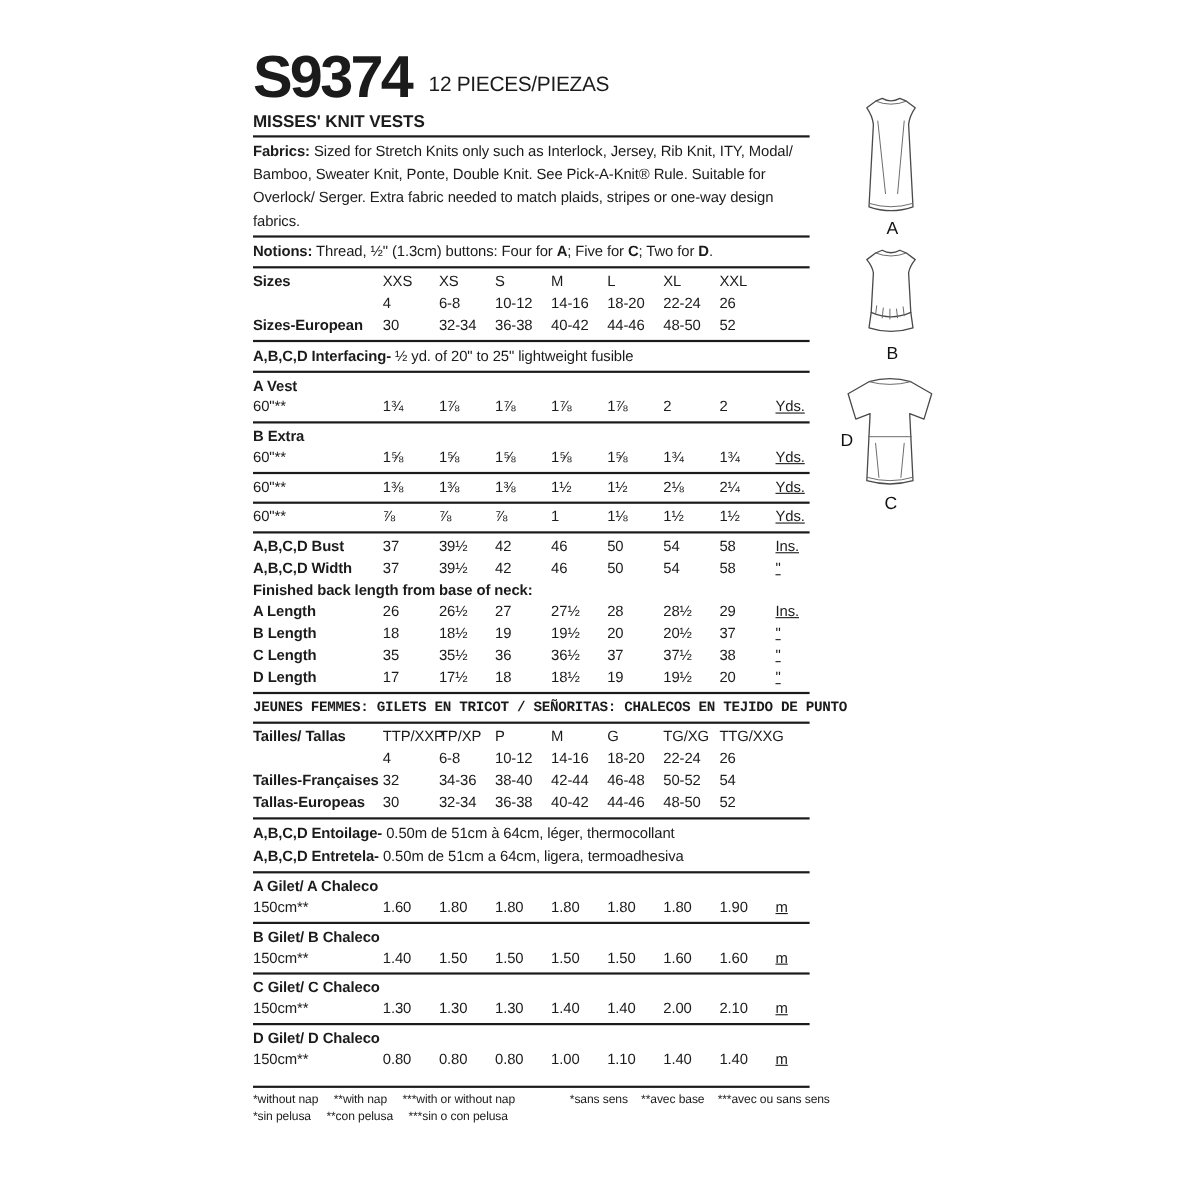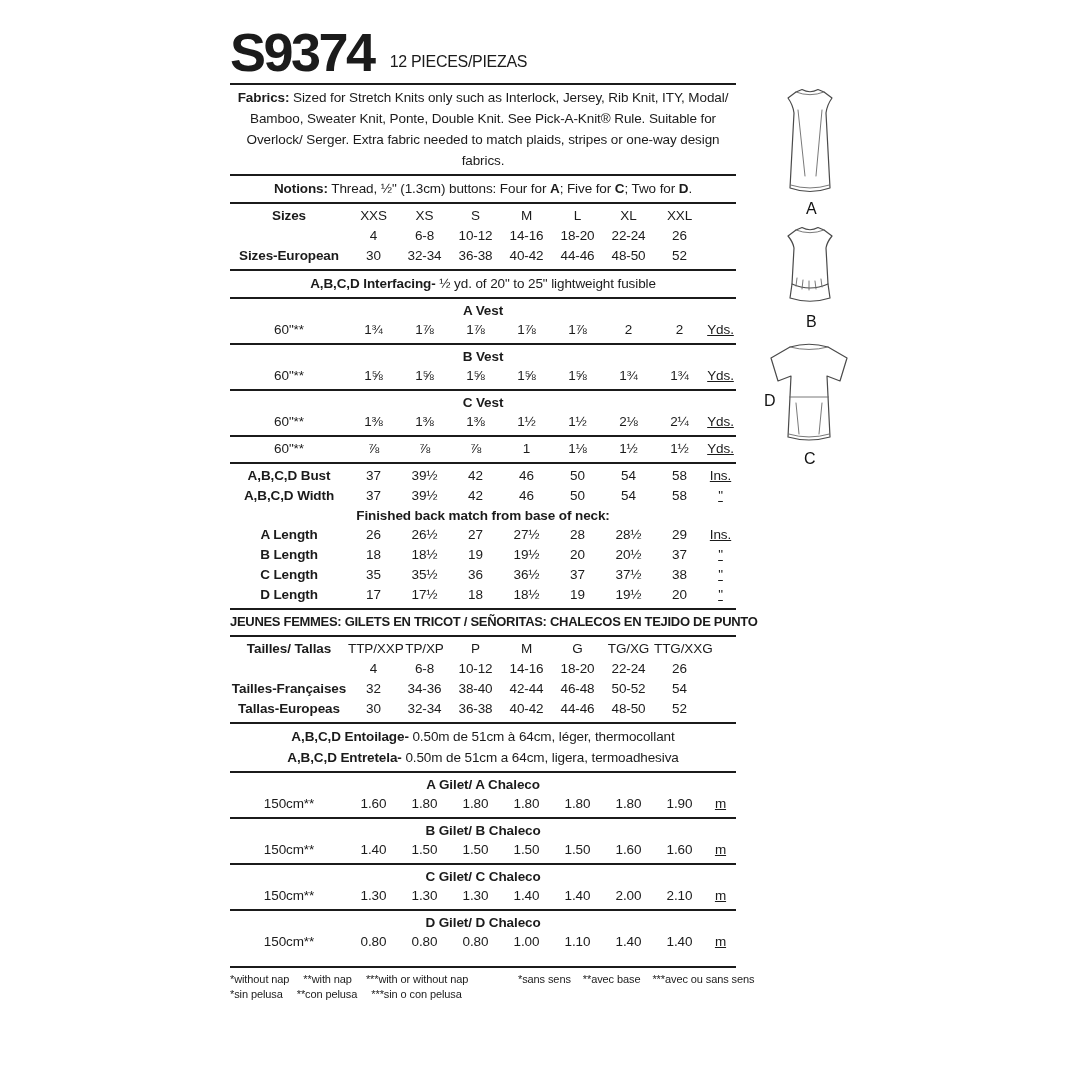--- a/index.html
+++ b/index.html
@@ -1,54 +1,55 @@
 <!DOCTYPE html>
 <html><head>
 <meta charset="utf-8">
 <style>
   html,body{margin:0;padding:0;background:#ffffff;}
   .page{position:relative;width:1080px;height:1080px;background:#fff;
         font-family:"Liberation Sans",sans-serif;color:#1b1b1b;overflow:hidden;
         letter-spacing:-0.1px;}
-  .main{position:absolute;left:230px;top:24px;width:506px;text-align:center;}
+  .main{position:absolute;left:230px;top:42px;width:506px;}
   .hdr-row{display:flex;align-items:flex-end;gap:16px;}
   .sku{font-size:54px;font-weight:bold;letter-spacing:-2.5px;line-height:56px;}
-  .pieces{font-size:16px;padding-bottom:9px;letter-spacing:-0.3px;}
+  .pieces{font-size:19px;padding-bottom:9px;letter-spacing:-0.3px;}
   .title{font-size:15.5px;font-weight:bold;margin-top:3px;line-height:19px;}
   .rule{border:none;border-top:2px solid #1b1b1b;margin:3px 0 2px 0;}
   .para{font-size:13.5px;line-height:21px;margin:0;}
   .b{font-weight:bold;}
   .trow{display:grid;grid-template-columns:118px repeat(7,51px) 1fr;line-height:20px;font-size:13.5px;}
   .tlabel{grid-column:1;grid-row:1;font-weight:bold;white-space:nowrap;}
   .tlabel.plain{font-weight:normal;}
   .tunit{grid-column:9;grid-row:1;text-decoration:underline;}
   .cell{white-space:nowrap;}
   .secname{font-weight:bold;font-size:13.5px;line-height:19px;}
   .sechead{font-weight:bold;font-size:14px;line-height:20px;letter-spacing:-0.2px;}
-  .frhead{font-weight:bold;font-size:13px;line-height:20px;letter-spacing:-0.3px;white-space:nowrap;}
+  .frhead{font-weight:bold;font-size:13px;line-height:20px;letter-spacing:-0.3px;white-space:nowrap;font-family:Liberation Mono, monospace;}
   .footnotes{position:relative;font-size:11px;line-height:15px;margin-top:4px;}
   .fn-line{display:flex;gap:14px;}
   .fn-fr{position:absolute;left:288px;top:0;display:flex;gap:12px;}
   .fig{position:absolute;}
   .fig svg{display:block;}
   .fig-label{position:absolute;font-size:16px;color:#111;}
   .sk{fill:none;stroke:#4a4a4a;stroke-width:1.2;stroke-linejoin:round;stroke-linecap:round;}
   .sk-thin{fill:none;stroke:#6a6a6a;stroke-width:0.9;stroke-linecap:round;}
 </style>
 </head>
 <body>
 
 <div class="page">
 
   <div class="main">
 
     <div class="hdr-row">
       <div class="sku">S9374</div>
       <div class="pieces">12 PIECES/PIEZAS</div>
     </div>
+    <div class="title">MISSES' KNIT VESTS</div>
 
     <hr class="rule">
 
     <p class="para"><span class="b">Fabrics:</span><span> Sized for Stretch Knits only such as Interlock, Jersey, Rib Knit, ITY, Modal/ Bamboo, Sweater Knit, Ponte, Double Knit. See Pick-A-Knit® Rule. Suitable for Overlock/ Serger. Extra fabric needed to match plaids, stripes or one-way design fabrics.</span></p>
 
     <hr class="rule">
 
     <p class="para"><span class="b">Notions:</span><span> Thread, ½" (1.3cm) buttons: Four for </span><span class="b">A</span><span>; Five for </span><span class="b">C</span><span>; Two for </span><span class="b">D</span><span>.</span></p>
 
     <hr class="rule">
@@ -100,35 +101,34 @@
     <span class="cell">1¾</span>
         <span class="cell">1⅞</span>
         <span class="cell">1⅞</span>
         <span class="cell">1⅞</span>
         <span class="cell">1⅞</span>
         <span class="cell">2</span>
         <span class="cell">2</span>
       </div>
     <hr class="rule">
 
-    <div class="secname">B Vest</div>
+    <div class="secname">B Extra</div>
     <div class="trow">
       <span class="tlabel plain">60"**</span>
       <span class="tunit">Yds.</span>
     <span class="cell">1⅝</span>
         <span class="cell">1⅝</span>
         <span class="cell">1⅝</span>
         <span class="cell">1⅝</span>
         <span class="cell">1⅝</span>
         <span class="cell">1¾</span>
         <span class="cell">1¾</span>
       </div>
     <hr class="rule">
 
-    <div class="secname">C Vest</div>
     <div class="trow">
       <span class="tlabel plain">60"**</span>
       <span class="tunit">Yds.</span>
     <span class="cell">1⅜</span>
         <span class="cell">1⅜</span>
         <span class="cell">1⅜</span>
         <span class="cell">1½</span>
         <span class="cell">1½</span>
         <span class="cell">2⅛</span>
         <span class="cell">2¼</span>
@@ -163,21 +163,21 @@
       <span class="tlabel">A,B,C,D Width</span>
       <span class="tunit">"</span>
     <span class="cell">37</span>
         <span class="cell">39½</span>
         <span class="cell">42</span>
         <span class="cell">46</span>
         <span class="cell">50</span>
         <span class="cell">54</span>
         <span class="cell">58</span>
       </div>
-    <div class="secname">Finished back match from base of neck:</div>
+    <div class="secname">Finished back length from base of neck:</div>
     <div class="trow">
       <span class="tlabel">A Length</span>
       <span class="tunit">Ins.</span>
     <span class="cell">26</span>
         <span class="cell">26½</span>
         <span class="cell">27</span>
         <span class="cell">27½</span>
         <span class="cell">28</span>
         <span class="cell">28½</span>
         <span class="cell">29</span>

